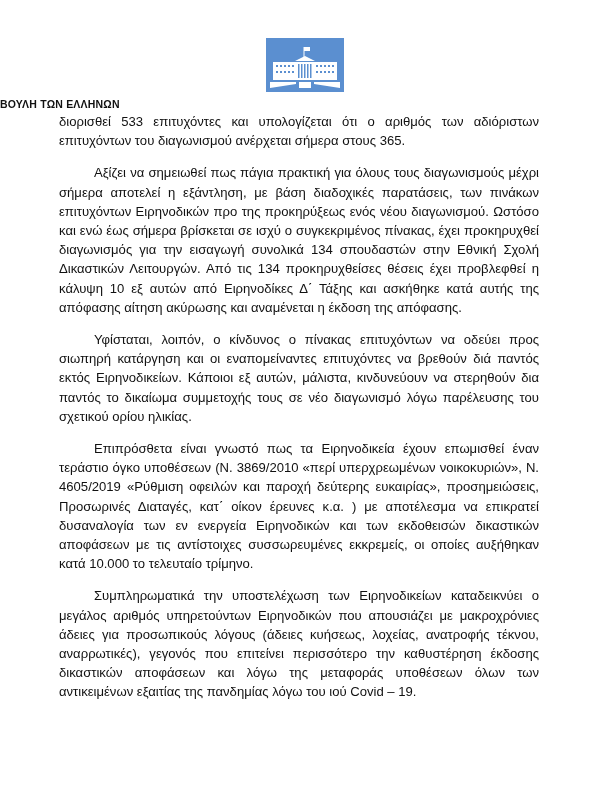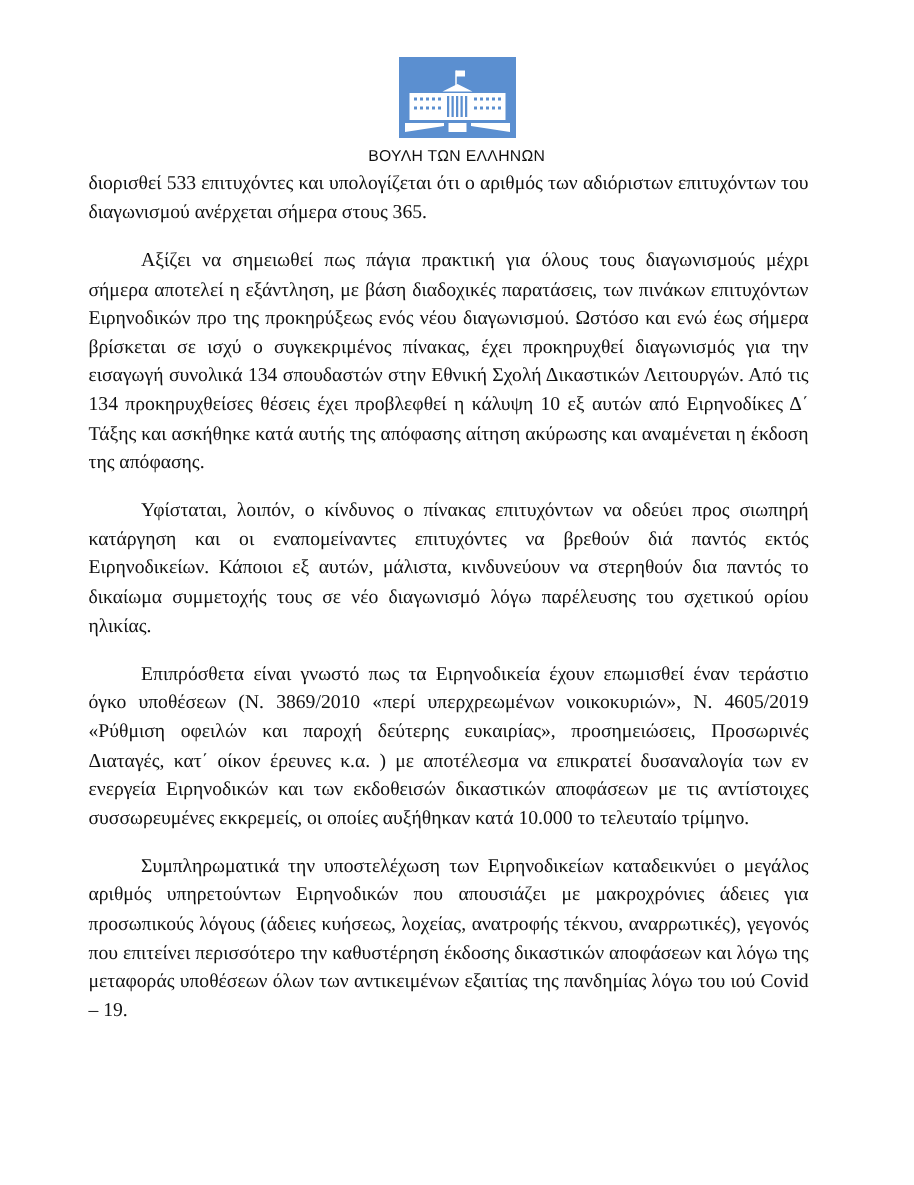--- a/index.html
+++ b/index.html
@@ -1,23 +1,23 @@
 <!DOCTYPE html>
 <html><head>
 <meta charset="utf-8">
 <style>
   html, body { margin: 0; padding: 0; background: #ffffff; }
   body { width: 609px; height: 790px; position: relative; overflow: hidden;
          font-family: "Liberation Sans", sans-serif; color: #111; }
   .logo { position: absolute; left: 266px; top: 38px; width: 78px; height: 54px; }
-  .header-title { position: absolute; left: 0; width: 609px; top: 98px; text-align: center;
-                  font-size: 10.5px; letter-spacing: 0.2px; color: #111; }
+  .header-title { position: absolute; left: 0; width: 609px; top: 98px; 
+                  font-size: 10.5px; letter-spacing: 0.2px; color: #111; font-weight: bold; }
   .body-text { position: absolute; left: 59px; top: 112px; width: 480px;
                font-size: 13.1px; line-height: 19.2px; }
-  .para { margin: 0 0 13px 0; text-align: justify; font-family: Liberation Serif, serif; }
+  .para { margin: 0 0 13px 0; text-align: justify; }
   .para.indent { text-indent: 35px; }
 </style>
 </head>
 <body>
 
 <svg class="logo" viewBox="0 0 78 54">
   <rect x="0" y="0" width="78" height="54" fill="#5b8fd0"></rect>
 
   <line x1="38" y1="9" x2="38" y2="22" stroke="#ffffff" stroke-width="1"></line>
   <rect x="38" y="9" width="6" height="4" fill="#ffffff"></rect>

